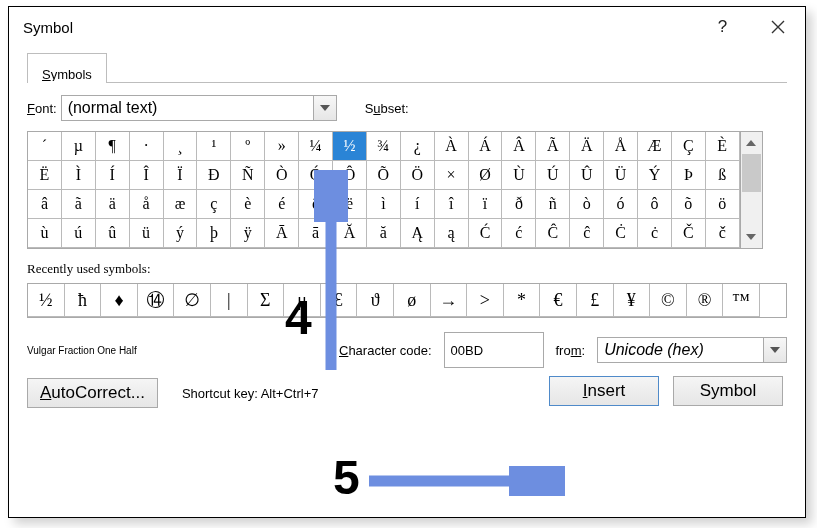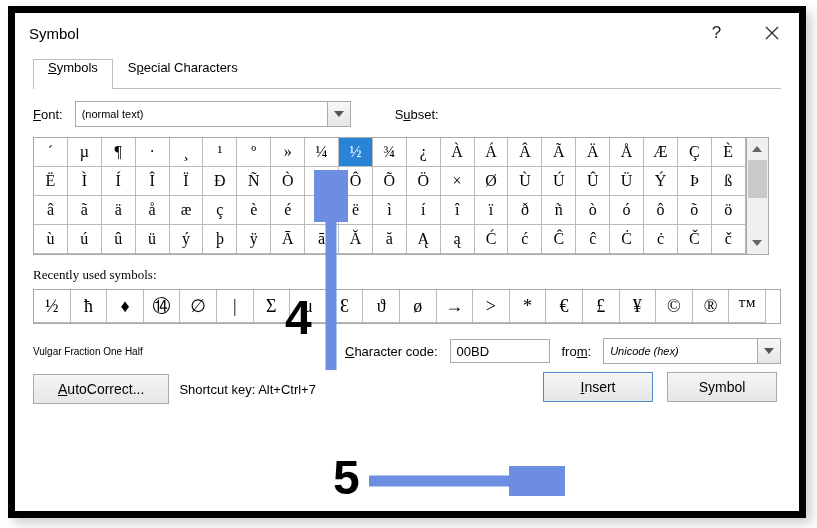--- a/index.html
+++ b/index.html
@@ -12,21 +12,21 @@
     width: 817px;
     height: 528px;
     position: relative;
   }
   .dialog {
     position: absolute;
     left: 8px;
     top: 6px;
     width: 798px;
     height: 512px;
-    border: 7px solid #000000;
+    border: 1px solid #000000;
     background: #fff;
     box-shadow: 6px 6px 10px rgba(0,0,0,0.18);
   }
   .titlebar {
     height: 40px;
     display: flex;
     align-items: center;
     padding-left: 14px;
     position: relative;
   }
@@ -54,21 +54,21 @@
     position: relative;
     height: 30px;
     border-bottom: 1px solid #bdbdbd;
     display: flex;
     align-items: flex-end;
   }
   .tab {
     height: 29px;
     padding: 0 14px;
     display: flex;
-    align-items: flex-start;
+    align-items: flex-end;
     font-size: 13px;
     color: #000;
     border: 1px solid transparent;
     border-bottom: none;
     position: relative;
   }
   .tab.active {
     border-color: #bdbdbd;
     background: #fff;
     z-index: 2;
@@ -77,33 +77,33 @@
     content:"";
     position:absolute;
     left:0; right:0; bottom:-1px; height:2px;
     background:#fff;
   }
   .tab .u { text-decoration: underline; }
   .row {
     display: flex;
     align-items: center;
     margin-top: 12px;
-    gap: 12px;
+    gap: 4px;
   }
   label.fieldlabel { font-size: 13px; color:#000; }
   label.fieldlabel .u { text-decoration: underline; }
   .combo {
     display:flex;
     height:26px;
   }
   .combo input[type=text] {
     border:1px solid #a9a9a9;
     border-right:none;
     padding:0 6px;
-    font-size:11px;
+    font-size:16px;
     font-family:inherit;
     outline:none;
   }
   .combo .drop {
     width:24px;
     border:1px solid #a9a9a9;
     background: linear-gradient(#f7f7f7,#e6e6e6);
     display:flex;
     align-items:center;
     justify-content:center;
@@ -170,32 +170,32 @@
   .recent-grid .cell { font-size:18px; }
   .detail-row {
     margin-top: 14px;
     display:flex;
     align-items:center;
     gap: 12px;
   }
   .symbol-name { font-size:10px; flex: 0 0 300px;}
   .code-input {
     width:100px;
-    height:24px;
+    height:36px;
     border:1px solid #a9a9a9;
     padding:0 6px;
     font-size:13px;
     font-family:inherit;
   }
   .btn {
     height:30px;
-    padding:0 24px;
+    padding:0 12px;
     border:1px solid #a9a9a9;
     background: linear-gradient(#f5f5f5,#e6e6e6);
-    font-size:14px;
+    font-size:17px;
     display:flex;
     align-items:center;
     justify-content:center;
     min-width: 110px;
   }
   .btn .u { text-decoration: underline; }
   .btn-row {
     margin-top: 10px;
     display:flex;
     align-items:center;
@@ -233,23 +233,20 @@
           </svg>
       </div>
     </div>
   </div>
 
   <div class="content">
 
     <div class="tabs-strip">
       <div class="tab active">
         <span><span class="u">S</span><span>ymbols</span></span>
-      </div>
-      <div class="tab">
-        <span>S<span class="u">p</span>ecial Characters</span>
       </div>
     </div>
 
     <div class="row">
       <label class="fieldlabel"><span class="u">F</span>ont:</label>
       <div class="combo">
         <input type="text" style="width: 252px;" value="(normal text)">
         <div class="drop">
           <svg viewBox="0 0 10 6">
               <path d="M0 0 L5 6 L10 0 Z" fill="#555"></path>
@@ -402,21 +399,21 @@
               <path d="M0 0 L5 6 L10 0 Z" fill="#555"></path>
             </svg>
         </div>
       </div>
     </div>
 
     <div class="btn-row">
       <div class="btn">
           <span><span class="u">A</span>utoCorrect...</span>
         </div>
-      <div class="shortcut-text" style="margin-left:0">Shortcut key: Alt+Ctrl+7</div>
+      <div class="shortcut-text" style="margin-left:14px">Shortcut key: Alt+Ctrl+7</div>
     </div>
 
     <div class="footer">
       <div class="btn primary">
           <span><span class="u">I</span>nsert</span>
         </div>
       <div class="btn">Symbol</div>
     </div>
 
   </div>

